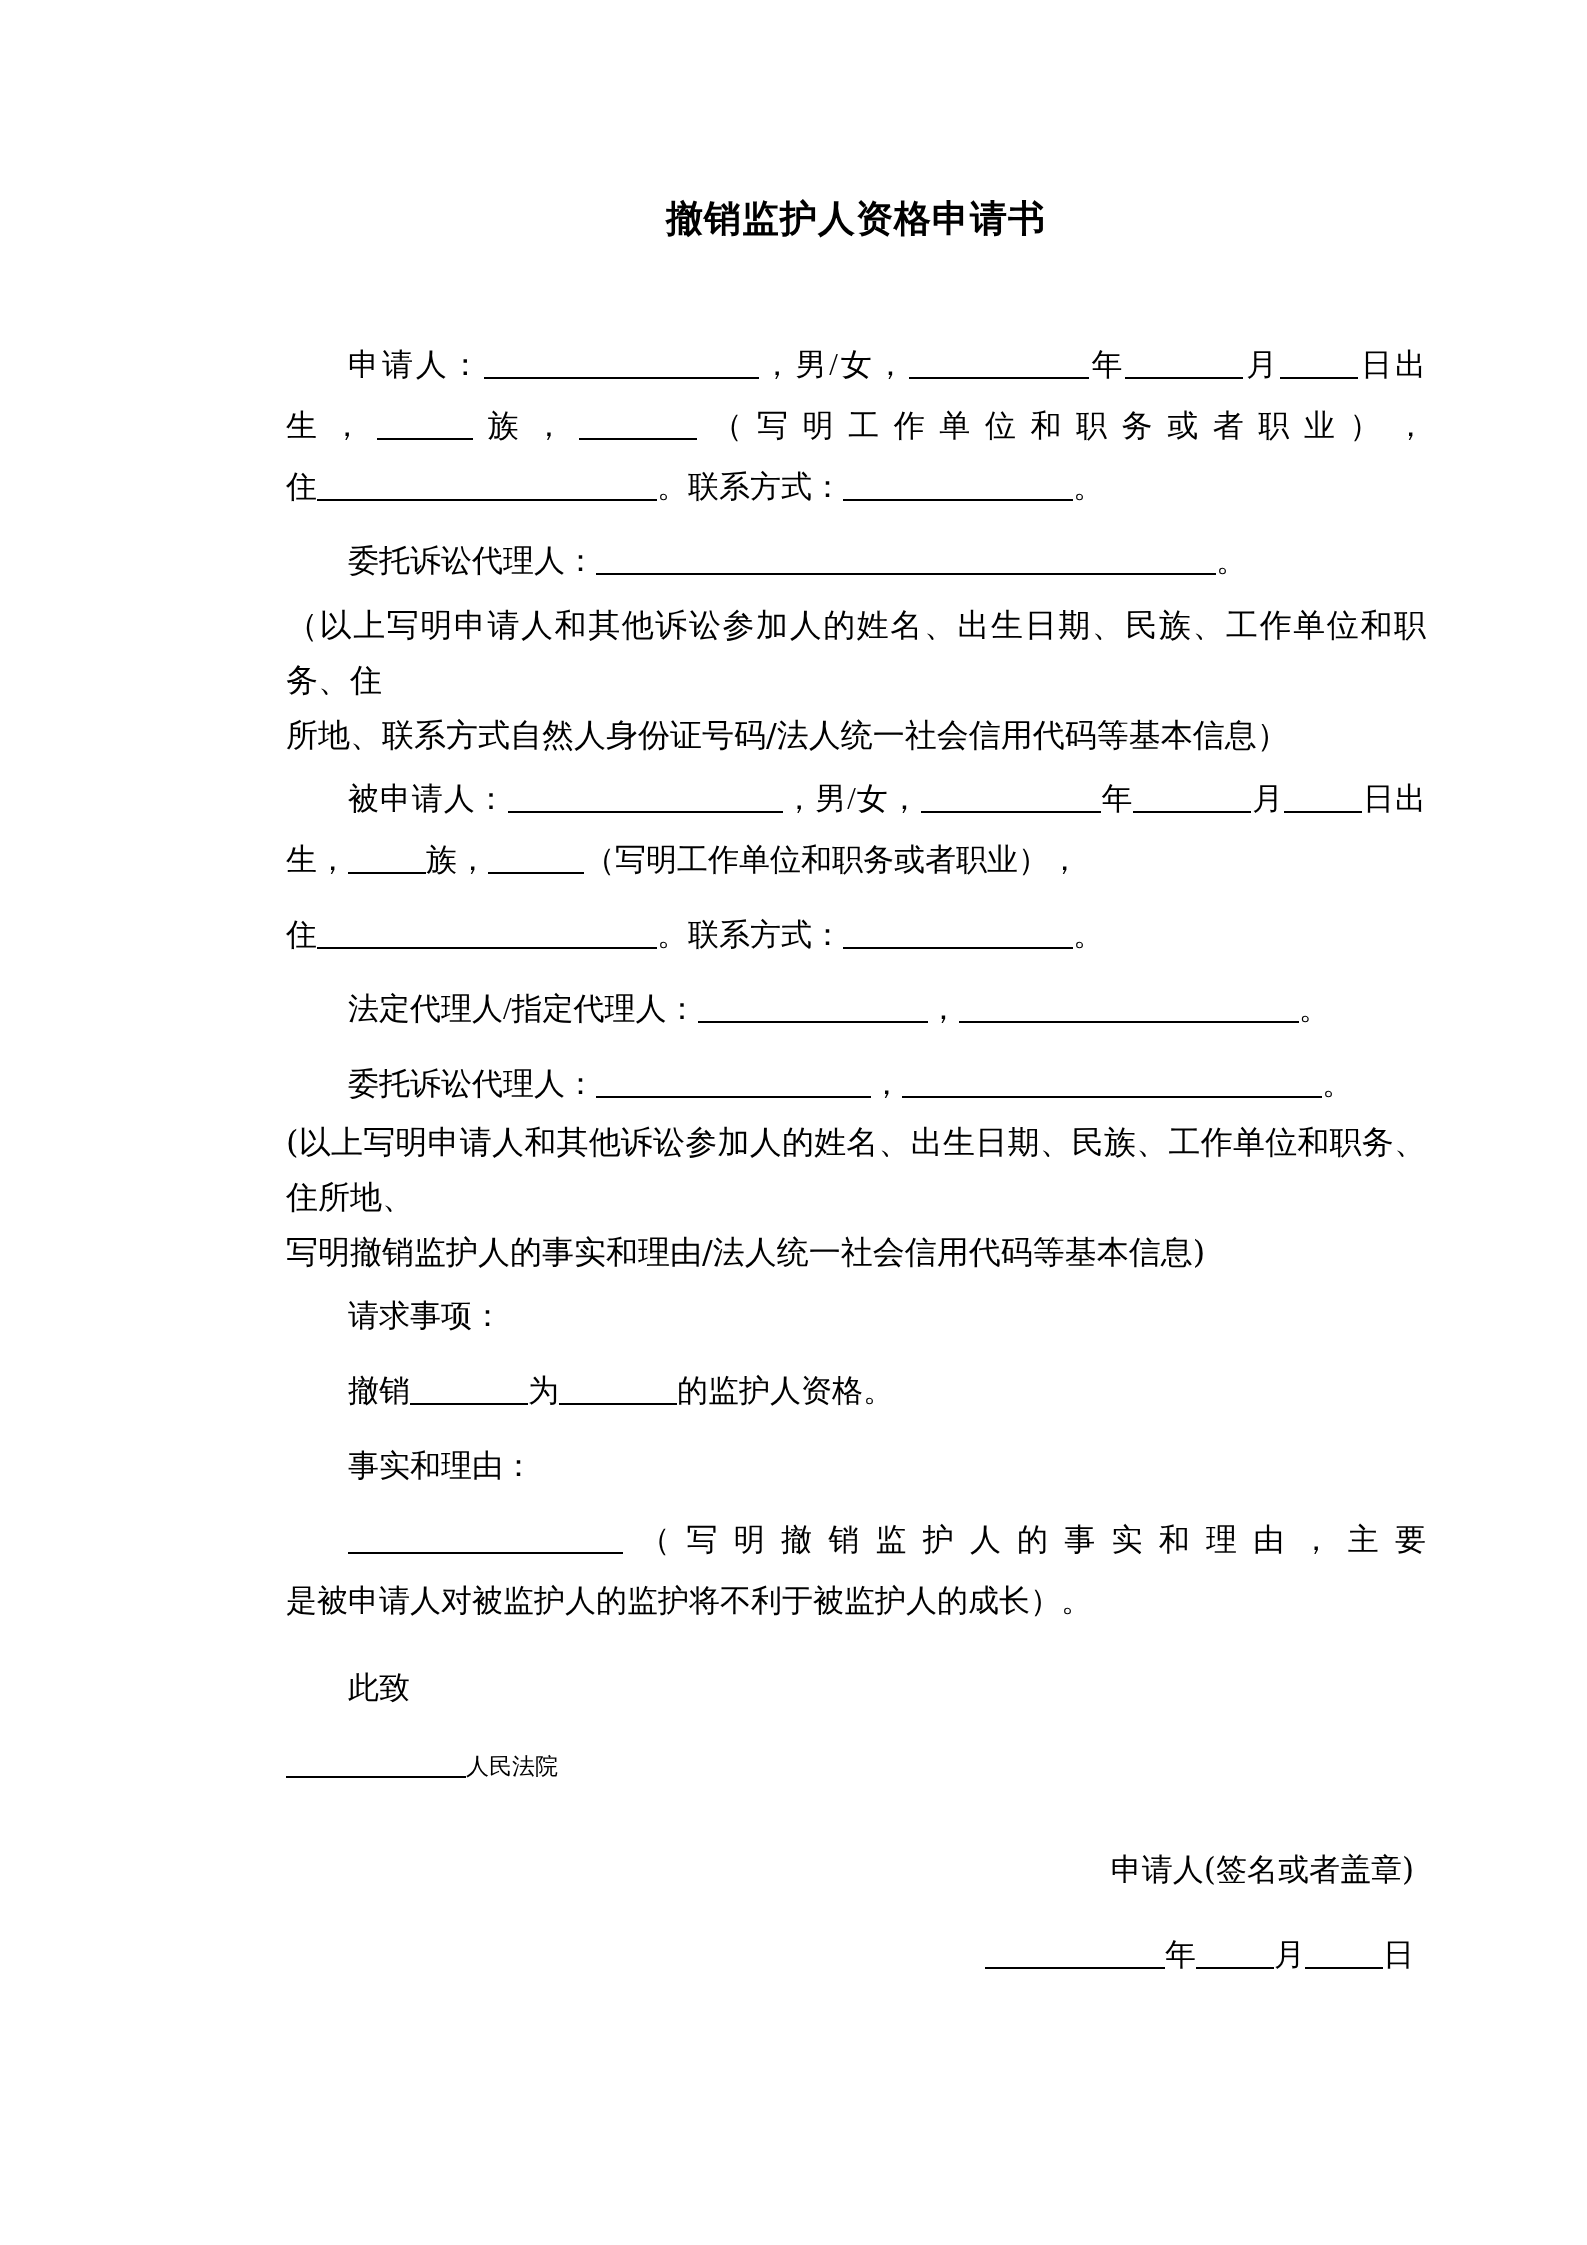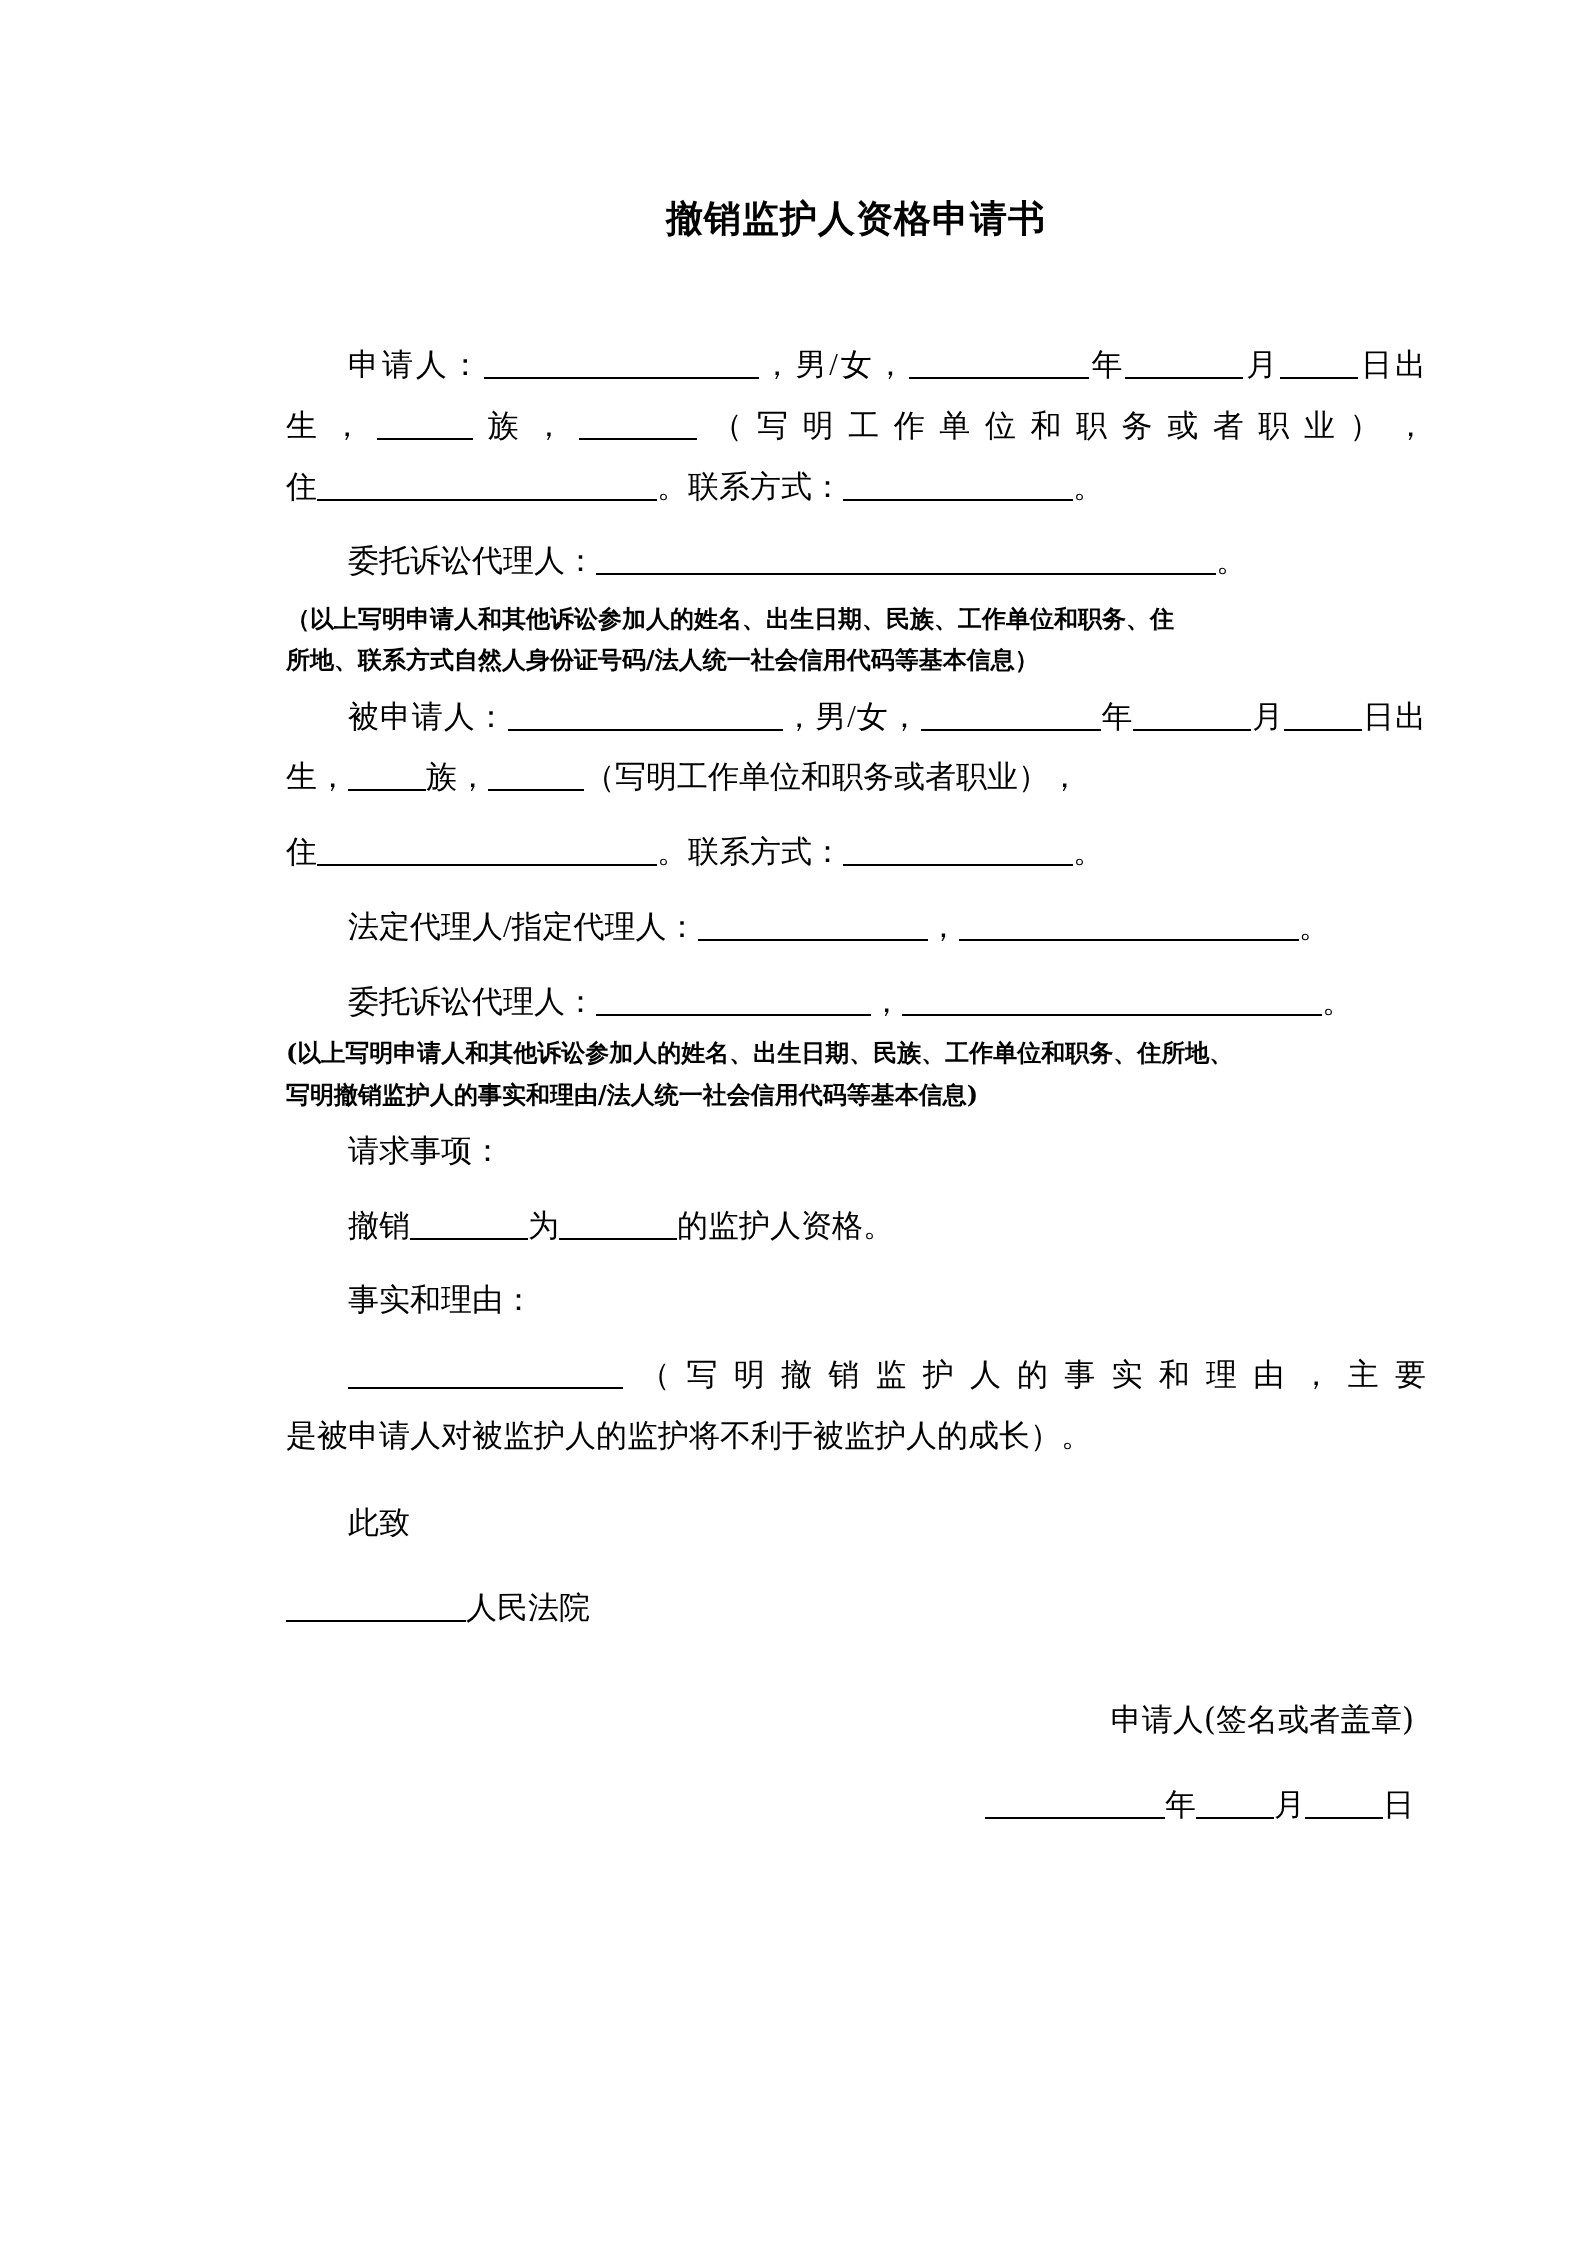--- a/index.html
+++ b/index.html
@@ -49,26 +49,25 @@
     line-height: 1.96;
     margin: 0;
     text-align: justify;
     text-justify: inter-ideograph;
     font-family: Liberation Serif, serif;
   }
   p.indent {
     text-indent: 62px;
   }
   p.note {
-    font-size: 24px;
+    font-size: 32px;
     line-height: 1.72;
     margin: 0;
     text-align: justify;
     text-justify: inter-ideograph;
-    font-weight: bold;
   }
   p.note-indent {
     text-indent: 0;
   }
   .gap-sm { height: 6px; }
   .gap-md { height: 14px; }
   .gap-lg { height: 26px; }
 
   
   .blank {
@@ -99,24 +98,23 @@
 
   
   .closing-right {
     text-align: right;
     font-size: 31px;
     line-height: 1.9;
     margin: 0;
     padding-right: 12px;
   }
   .court-line {
-    font-size: 31px;
+    font-size: 23px;
     margin: 0;
     line-height: 1.9;
-    font-family: Liberation Serif, serif;
   }
 </style>
 </head>
 <body>
 
 <div class="page">
   <div class="content">
 
     <div class="doc-title">撤销监护人资格申请书</div>
 

